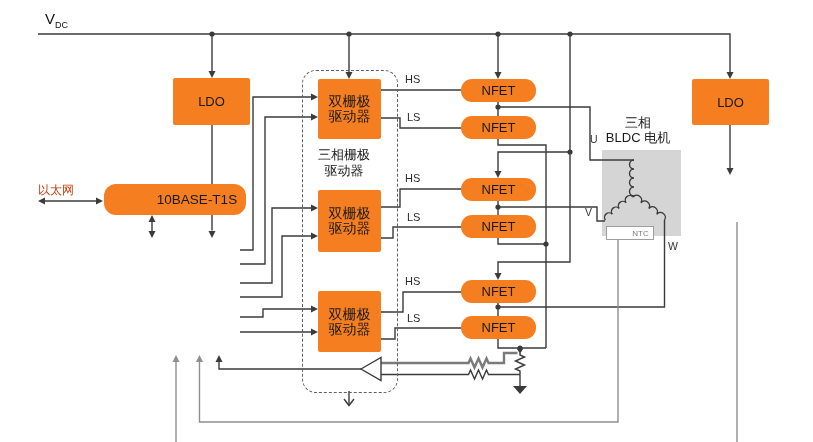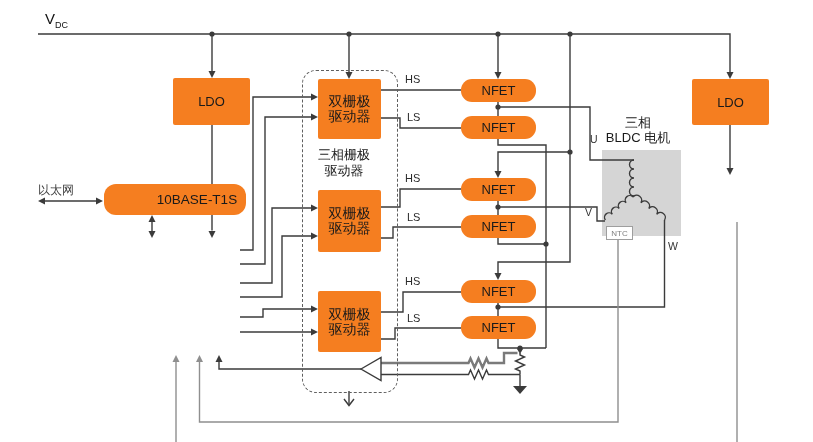--- a/index.html
+++ b/index.html
@@ -33,21 +33,21 @@
     background:transparent;z-index:9;
   }
   .mcubox{
     position:absolute;background:#fff;border:1.3px solid #3F3F3F;z-index:10;
   }
   .chipicon{position:absolute;left:31px;top:21px;}
   .mcutext{
     position:absolute;left:0;top:49px;width:100%;text-align:center;
     font-size:12.5px;color:#4A4A4A;letter-spacing:.5px;z-index:11;
   }
-  .lbl{position:absolute;color:#404040;z-index:12;white-space:nowrap;}
+  .lbl{position:absolute;color:#c2410c;z-index:12;white-space:nowrap;}
   .sm{font-size:11px;color:#2B2B2B;text-align:right;}
   .phase{font-size:10.5px;color:#333;}
   .ntcbox{
     position:absolute;background:#fff;border:1px solid #9E9E9E;z-index:10;
     font-size:8px;color:#808080;display:flex;align-items:center;justify-content:center;
   }
   .vdc{font-size:15px;color:#111;}
   .vdc sub{font-size:9px;}
   .grouplbl{position:absolute;z-index:12;text-align:center;font-size:13px;line-height:16px;color:#1a1a1a;}
 </style>
@@ -241,18 +241,18 @@
       <span class="one">NFET</span>
     </div>
 
   <div class="grouplbl" style="left:593px;top:115px;width:90px;line-height:15px;">
     <div>三相</div>
     <div>BLDC 电机</div>
   </div>
   <div class="lbl phase" style="left:590px;top:133px;">U</div>
   <div class="lbl phase" style="left:585px;top:206px;">V</div>
   <div class="lbl phase" style="left:668px;top:240px;">W</div>
-  <div class="ntcbox" style="left:606px;top:226px;width:25px;height:12px;">
+  <div class="ntcbox" style="left:606px;top:226px;width:25px;height:12px;padding-left:21px;">
     <span>NTC</span>
   </div>
 
 
 </div>
 
 </body></html>

